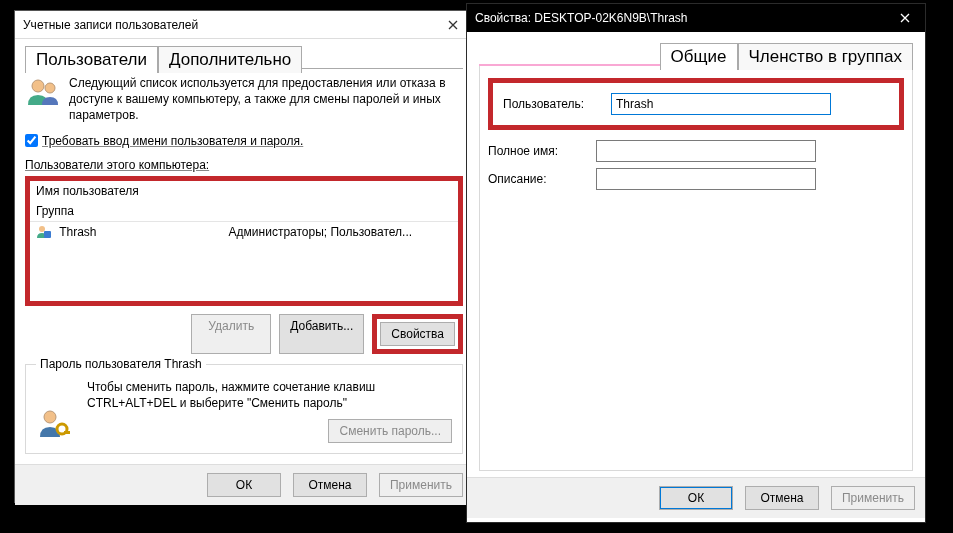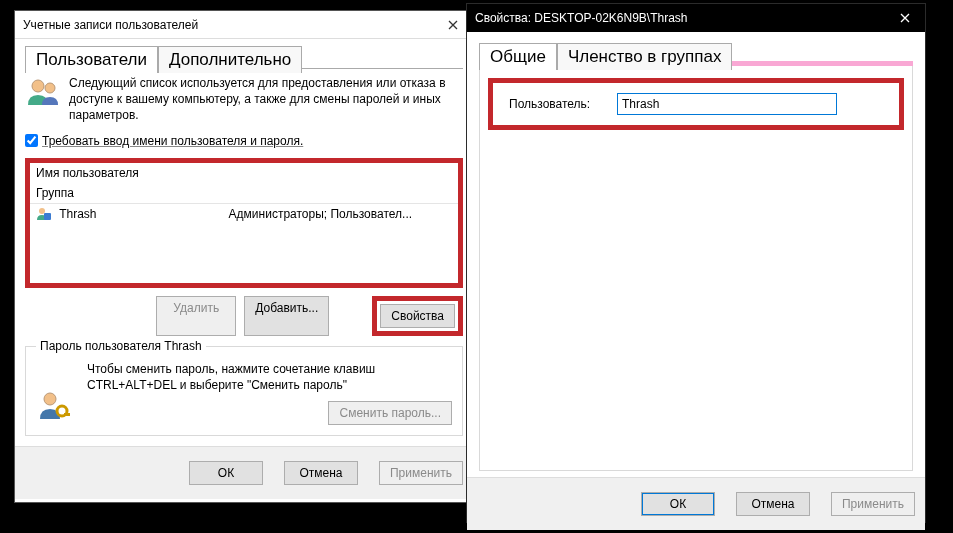--- a/index.html
+++ b/index.html
@@ -86,48 +86,48 @@
     min-width: 80px;
     padding: 4px 10px;
     border: 1px solid #adadad;
     background: #e1e1e1;
     font-size: 12px;
     cursor: pointer;
     text-align: center;
   }
   .btn.disabled { color: #8a8a8a; background: #efefef; cursor: default;}
   .btn.primary-outline { box-shadow: 0 0 0 1px #0078d7 inset; }
-  .properties-outline { border: 5px solid #c3282c; padding: 3px; margin-left: 35px; }
+  .properties-outline { border: 5px solid #c3282c; padding: 3px; }
   .fieldset {
     border: 1px solid #d9d9d9;
     padding: 8px 10px 10px 10px;
     margin-top: 4px;
   }
   .fieldset-legend {
     font-size: 12px;
     position: relative;
     top: -16px;
     background: #fff;
     padding: 0 4px;
     display: inline-block;
   }
   .pw-row { display: flex; gap: 15px; align-items:flex-end; margin-top:-8px;}
   .pw-icon { width: 36px; height: 36px; flex:0 0 36px; }
   .footer-row {
     border-top: 1px solid #ddd;
-    padding: 14px 10px;
+    padding: 8px 10px;
     display: flex;
-    gap: 21px;
+    gap: 12px;
     justify-content: flex-end;
     background:#f0f0f0;
   }
   
   .form-area {
     border: 5px solid #c3282c;
-    padding: 4px 16px;
+    padding: 4px 10px;
     margin: 6px 0 10px 0;
   }
   .form-row { display: flex; align-items: center; gap: 8px; margin: 6px 0; }
   .form-label { width: 100px; font-size:12px; }
   .form-input {
     border: 1px solid #7a7a7a;
     height: 22px;
     padding: 2px 4px;
     font-size: 12px;
     width: 220px;
@@ -135,22 +135,23 @@
   .form-input.active { border: 1px solid #0078d7; }
   .plain-rows { margin-top: 2px; }
   .right-content-wrap {
     border: 1px solid #d9d9d9;
     border-top: none;
     height: 405px;
     padding: 6px 8px;
   }
   .tabs2 {
     position: relative;
-    border-bottom: 5px solid #f9a8d4;
+    border-bottom: 2px solid #f9a8d4;
     height: 24px;
+    text-align: right;
   }
 </style>
 </head>
 <body>
 
 <div class="dialog" style="left:14px; top:10px; width:460px; height:493px;">
   <div class="titlebar titlebar-light">
     <span>Учетные записи пользователей</span>
     <span class="spacer"></span>
     <div class="close-x">
@@ -175,20 +176,21 @@
           </svg>
       </div>
       <div class="desc-text">Следующий список используется для предоставления или отказа в доступе к вашему компьютеру, а также для смены паролей и иных параметров.</div>
     </div>
 
     <label class="checkbox-row">
       <input type="checkbox" checked="" style="">
       <span style="text-decoration: underline; text-decoration-color:#888;">Требовать ввод имени пользователя и пароля.</span>
     </label>
 
+    <div class="section-label"><span style="text-decoration: underline; text-decoration-color:#888;">Пользователи этого компьютера:</span></div>
 
     <div class="table-wrap">
       <div class="table-head">
         <div class="col-user">Имя пользователя</div>
         <div class="col-group">Группа</div>
       </div>
       <div class="table-row">
         <div class="col-user">
           <span class="row-icon">
             <svg viewBox="0 0 16 14">
@@ -255,20 +257,30 @@
       <span class="tab active">Общие</span><span class="tab">Членство в группах</span>
     </div>
 
     <div class="right-content-wrap">
       <div class="form-area">
         <div class="form-row">
           <div class="form-label">Пользователь:</div>
           <input class="form-input active" value="Thrash" style="">
         </div>
       </div>
+      <div class="plain-rows">
+        <div class="form-row">
+          <div class="form-label">Полное имя:</div>
+          <input class="form-input" value="" style="">
+        </div>
+        <div class="form-row">
+          <div class="form-label">Описание:</div>
+          <input class="form-input" value="" style="">
+        </div>
+      </div>
     </div>
   </div>
 
   <div class="footer-row">
     <div class="btn primary-outline" style="min-width:74px">ОК</div>
     <div class="btn" style="min-width:74px">Отмена</div>
     <div class="btn disabled" style="min-width:74px">Применить</div>
   </div>
 </div>
 

